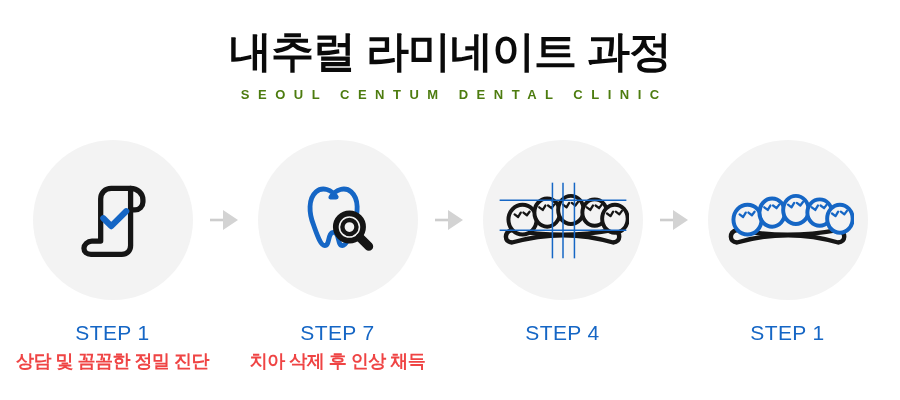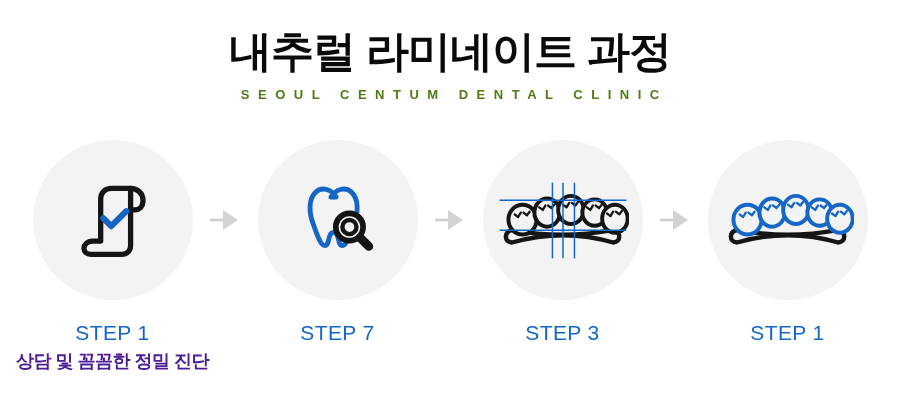--- a/index.html
+++ b/index.html
@@ -32,21 +32,21 @@
     width: 160px; height: 160px; border-radius: 50%;
     background: #f3f3f3; margin: 0 auto;
     display: flex; align-items: center; justify-content: center;
   }
   .step-label {
     margin-top: 22px; font-size: 21px; font-weight: 400;
     color: #1566c5; letter-spacing: 0.4px; line-height: 1;
   }
   .step-caption {
     margin-top: 8px; font-size: 18px; font-weight: 600;
-    color: #4c1d95; line-height: 1.15; letter-spacing: -0.5px;
+    color: #ef4444; line-height: 1.15; letter-spacing: -0.5px;
   }
 
   
   .flow-arrow { position: absolute; top: 208px; width: 32px; height: 24px; }
   .arrow-1 { left: 209px; }
   .arrow-2 { left: 434px; }
   .arrow-3 { left: 659px; }
 
   .icon-svg { display: block; }
 </style>
@@ -79,20 +79,21 @@
     <div class="step-col">
       <div class="step-circle">
         <svg class="icon-svg" width="88" height="88" viewBox="0 0 100 100">
           <path d="M48,24 c-5,-9 -16,-12 -23,-6 c-9,8 -8,24 -3,37 c4,11 8,24 13,24 c6,0 3,-15 10,-15 c7,0 4,15 10,15 c5,0 9,-13 13,-24 c5,-13 6,-29 -3,-37 c-7,-6 -18,-3 -23,6 z" fill="none" stroke="#1566c5" stroke-width="5.5" stroke-linecap="round" stroke-linejoin="round"></path>
           <circle cx="63" cy="58" r="15.5" fill="#f3f3f3" stroke="#151515" stroke-width="6.5"></circle>
           <circle cx="63" cy="58" r="8" fill="none" stroke="#151515" stroke-width="5"></circle>
           <path d="M75,70 L85,80" fill="none" stroke="#151515" stroke-width="10" stroke-linecap="round"></path>
         </svg>
       </div>
       <div class="step-label">STEP 7</div>
+      <div class="step-caption">치아 삭제 후 인상 채득</div>
     </div>
 
     <div class="step-col">
       <div class="step-circle">
         <svg class="icon-svg" width="132" height="81" viewBox="0 0 150 92">
           <g fill="none" stroke="#151515" stroke-width="5" stroke-linecap="round" stroke-linejoin="round">
             <path d="M16,57 c-8,3 -8,13 1,14 c39,-11 78,-11 115,0 c9,-1 9,-11 1,-14"></path>
             <path d="M17,57 c39,7 76,7 114,0"></path>
           </g>
           <g fill="#f3f3f3" stroke="#151515" stroke-width="4.5">
@@ -111,21 +112,21 @@
           </g>
           <g stroke="#1566c5" stroke-width="1.7">
             <line x1="3" y1="23" x2="147" y2="23"></line>
             <line x1="3" y1="57" x2="147" y2="57"></line>
             <line x1="63" y1="3" x2="63" y2="89"></line>
             <line x1="75" y1="3" x2="75" y2="89"></line>
             <line x1="88" y1="3" x2="88" y2="89"></line>
           </g>
         </svg>
       </div>
-      <div class="step-label">STEP 3</div>
+      <div class="step-label">STEP 4</div>
     </div>
 
     <div class="step-col">
       <div class="step-circle">
         <svg class="icon-svg" width="132" height="81" viewBox="0 0 150 92">
           <g fill="none" stroke="#151515" stroke-width="5" stroke-linecap="round" stroke-linejoin="round">
             <path d="M16,57 c-8,3 -8,13 1,14 c39,-11 78,-11 115,0 c9,-1 9,-11 1,-14"></path>
             <path d="M17,57 c39,7 76,7 114,0"></path>
           </g>
           <g fill="#f3f3f3" stroke="#1566c5" stroke-width="4.5">

